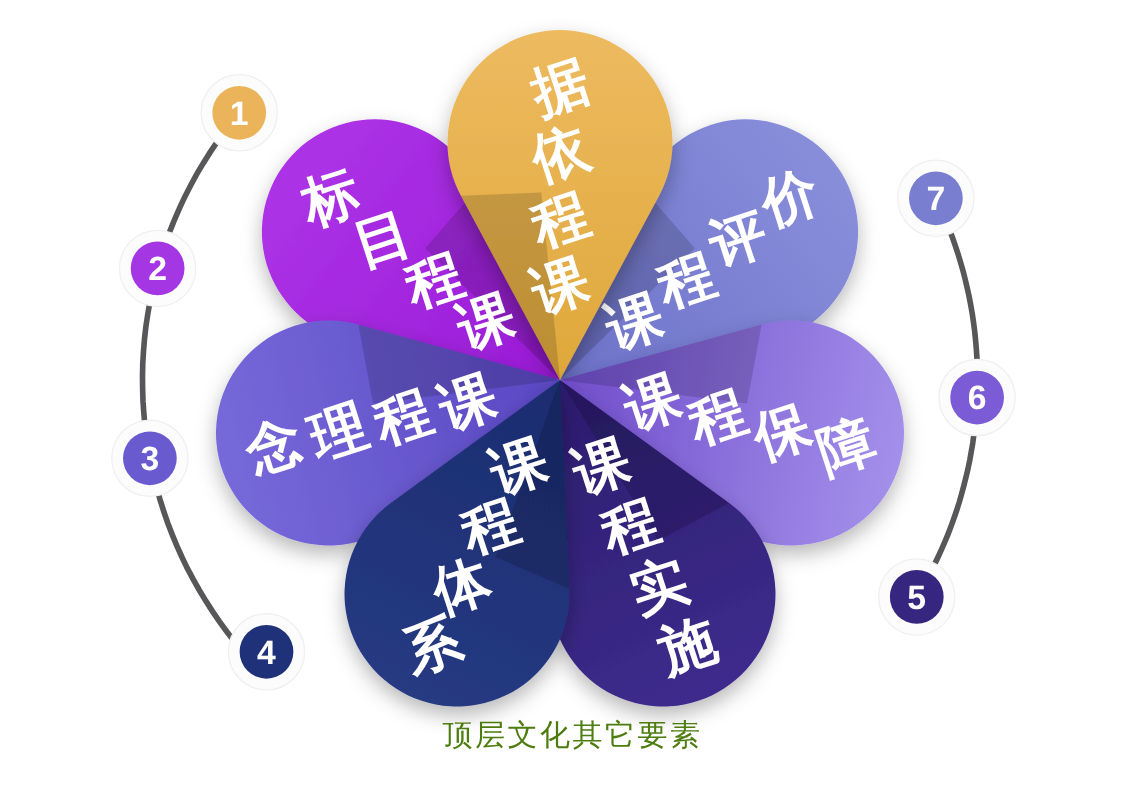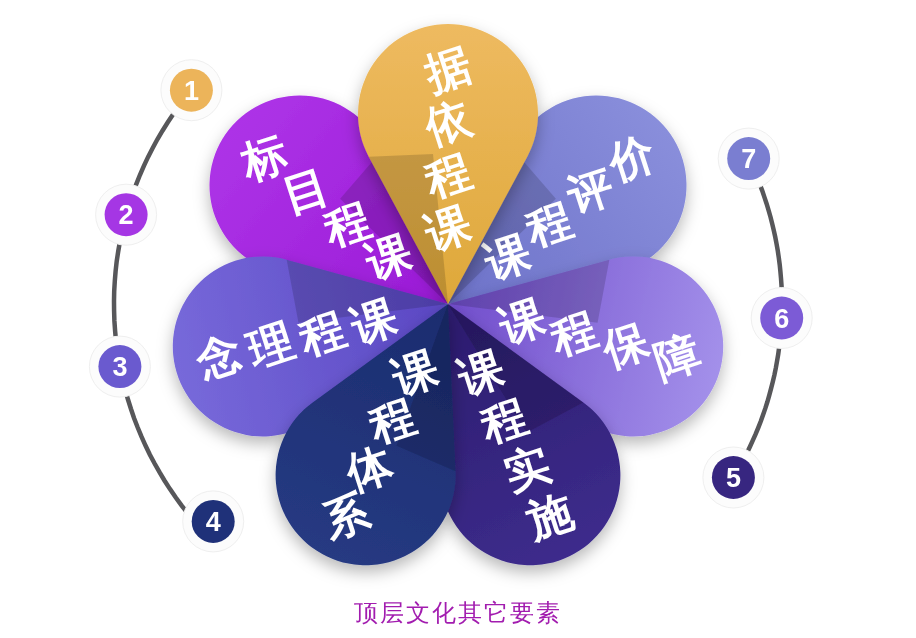--- a/index.html
+++ b/index.html
@@ -27,25 +27,25 @@
   }
   .badge-num {
     font-family: "Liberation Sans", sans-serif;
     font-weight: bold;
     fill: #ffffff;
   }
   .caption {
     position: absolute;
     left: 0;
     right: 0;
-    top: 597px;
+    top: 572px;
     text-align: center;
     font-size: 24px;
     letter-spacing: 2px;
-    color: #a21caf;
+    color: #4d7c0f;
     font-family: "Liberation Sans", "DejaVu Sans", sans-serif;
   }
 </style>
 </head>
 <body>
 
 <div class="stage">
   <svg id="flower" width="916" height="638" viewBox="0 0 916 638" xmlns="http://www.w3.org/2000/svg">
     <defs id="flower-defs">
       <filter id="petal-shadow" x="-40%" y="-40%" width="180%" height="180%">

